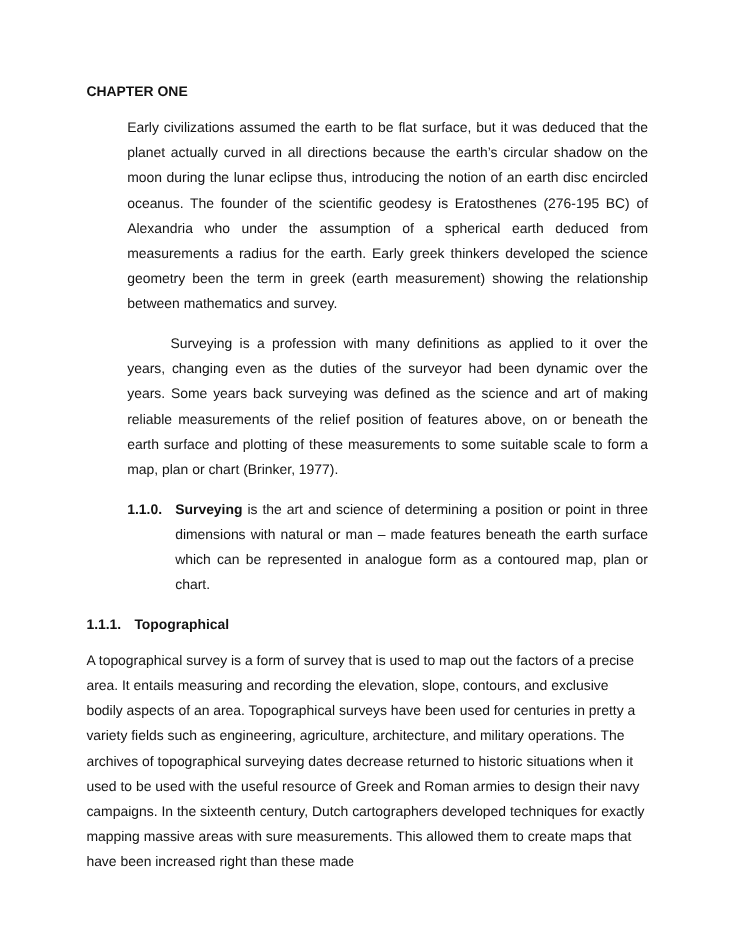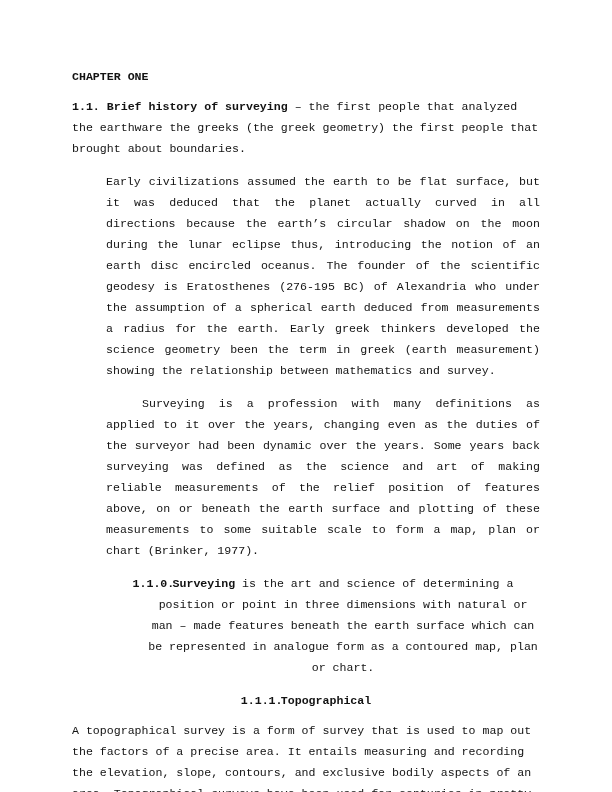--- a/index.html
+++ b/index.html
@@ -6,58 +6,56 @@
     margin: 0;
     padding: 0;
     background: #ffffff;
   }
   .page {
     width: 612px;
     height: 792px;
     box-sizing: border-box;
     background: #ffffff;
     padding: 66px 72px 0 72px;
-    font-family: Liberation Mono, monospace;
+    font-family: Liberation Sans, sans-serif;
     font-size: 11.6px;
     color: #121212;
     overflow: hidden;
   }
   .para {
     margin: 0 0 12px 0;
     line-height: 21px;
   }
   .heading {
     font-weight: bold;
     margin: 0 0 9px 0;
     line-height: 21px;
   }
   .justify { text-align: justify; margin-left: 34px; }
   .first-indent { text-indent: 36px; }
   .hang {
     padding-left: 40px;
     text-indent: -40px;
-    text-align: center;
   }
   .hang .num {
     display: inline-block;
     width: 40px;
     text-indent: 0;
     font-weight: bold;
   }
   .bold { font-weight: bold; }
 </style>
 </head>
 <body>
 
 <div class="page">
 
   <p class="heading">CHAPTER ONE</p>
 
 
-  <p class="para"><span class="bold">1.1. Brief history of surveying</span><span> – the first people that analyzed the earthware the greeks (the greek geometry) the first people that brought about boundaries.</span></p>
 
   <p class="para justify">Early civilizations assumed the earth to be flat surface, but it was deduced that the planet actually curved in all directions because the earth’s circular shadow on the moon during the lunar eclipse thus, introducing the notion of an earth disc encircled oceanus. The founder of the scientific geodesy is Eratosthenes (276-195 BC) of Alexandria who under the assumption of a spherical earth deduced from measurements a radius for the earth. Early greek thinkers developed the science geometry been the term in greek (earth measurement) showing the relationship between mathematics and survey.</p>
 
   <p class="para justify first-indent">Surveying is a profession with many definitions as applied to it over the years, changing even as the duties of the surveyor had been dynamic over the years. Some years back surveying was defined as the science and art of making reliable measurements of the relief position of features above, on or beneath the earth surface and plotting of these measurements to some suitable scale to form a map, plan or chart (Brinker, 1977).</p>
 
   <p class="para justify hang"><span class="num">1.1.0.</span><span class="bold">Surveying</span><span> is the art and science of determining a position or point in three dimensions with natural or man – made features beneath the earth surface which can be represented in analogue form as a contoured map, plan or chart.</span></p>
 
   <p class="heading hang"><span class="num">1.1.1.</span><span>Topographical</span></p>
 
   <p class="para">A topographical survey is a form of survey that is used to map out the factors of a precise area. It entails measuring and recording the elevation, slope, contours, and exclusive bodily aspects of an area. Topographical surveys have been used for centuries in pretty a variety fields such as engineering, agriculture, architecture, and military operations. The archives of topographical surveying dates decrease returned to historic situations when it used to be used with the useful resource of Greek and Roman armies to design their navy campaigns. In the sixteenth century, Dutch cartographers developed techniques for exactly mapping massive areas with sure measurements. This allowed them to create maps that have been increased right than these made</p>

